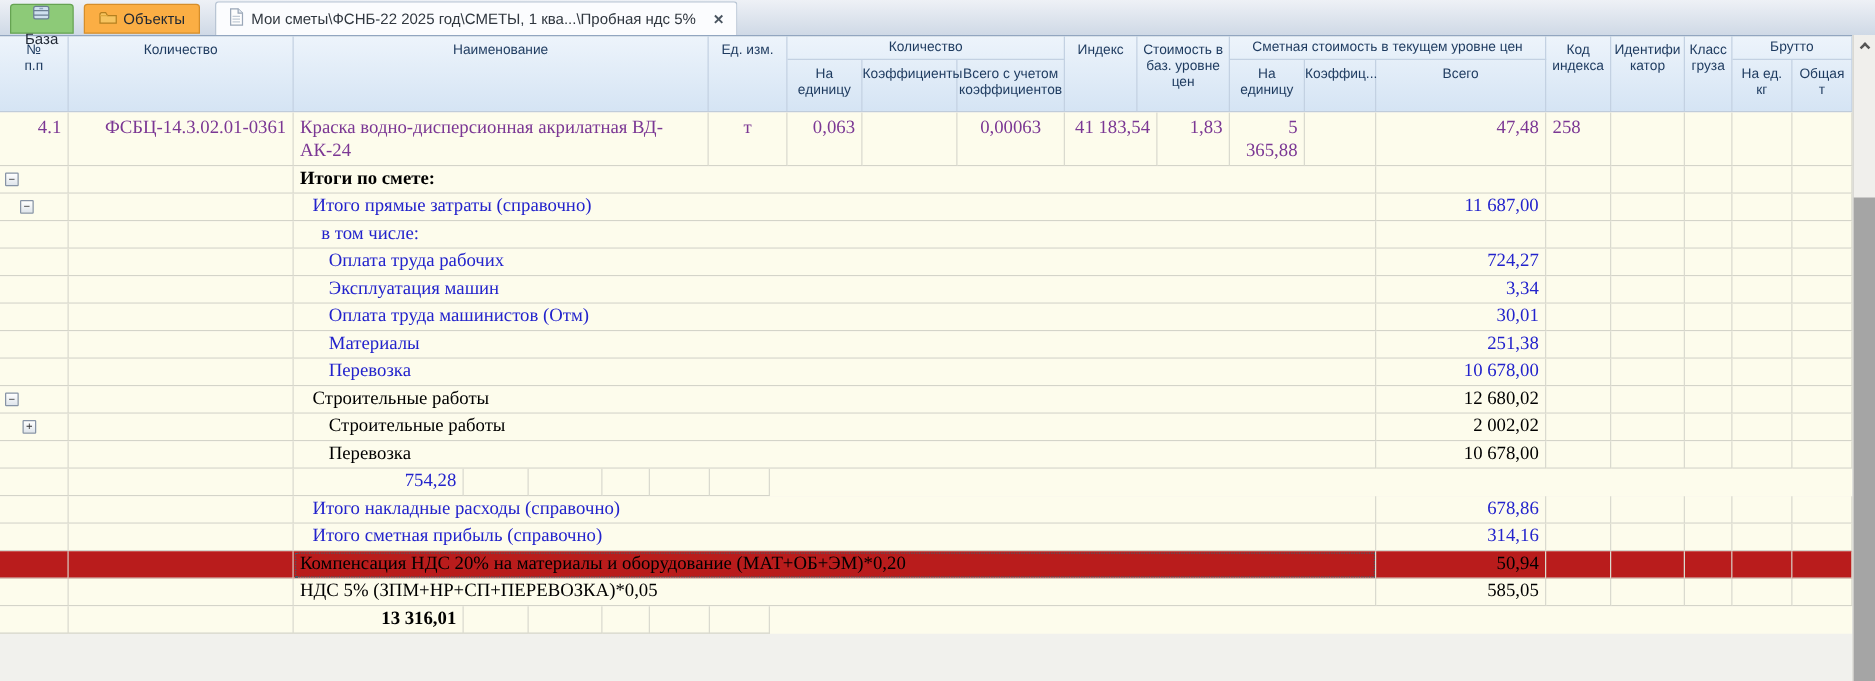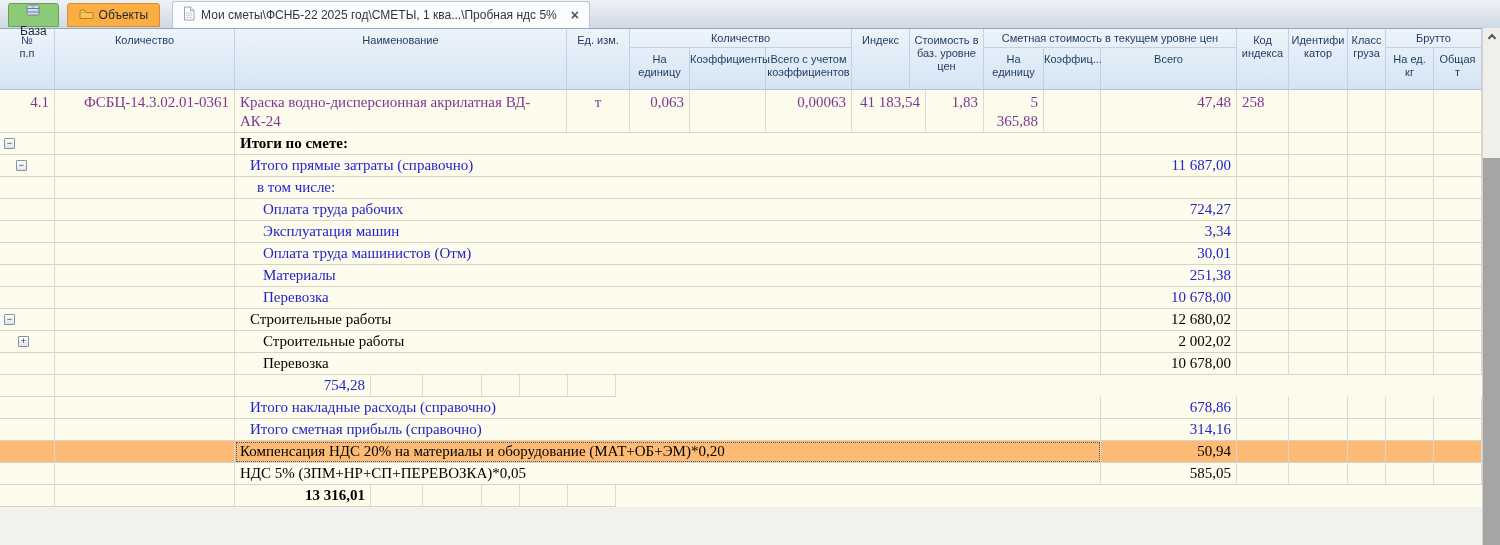--- a/index.html
+++ b/index.html
@@ -62,21 +62,21 @@
   .row-item { height:43px; font-size:15px; color:#7b3794; }
   .row-item .cell { align-items:flex-start; padding-top:3px; line-height:19px; }
   .a-right  { justify-content:flex-end; text-align:right; }
   .a-center { justify-content:center; text-align:center; }
 
   .srow { height:22px; font-size:15px; position:relative; }
   .srow .cell { padding-top:0; }
   .c-blue  { color:#2323cc; }
   .c-black { color:#000; }
   .b       { font-weight:bold; }
-  .srow.selected .cell { background:#fdba74; }
+  .srow.selected .cell { background:#b91c1c; }
   .srow.selected .cell.namecell { outline:1px dotted #4e5a66; outline-offset:-2px; }
 
   .treeicon {
     position:absolute; top:5px; width:11px; height:11px;
     border:1px solid #8693a6; border-radius:1px;
     background:linear-gradient(#ffffff,#dfe5ec);
     font-family:"Liberation Sans", sans-serif;
     font-size:9px; line-height:9px; text-align:center; color:#333;
   }
 
@@ -194,21 +194,21 @@
       <div class="cell" style="width: 332px;">
         <span>Краска водно-дисперсионная акрилатная ВД-АК-24</span>
       </div>
       <div class="cell a-center" style="width: 63px;">
         <span>т</span>
       </div>
       <div class="cell a-right" style="width: 60px;">
         <span>0,063</span>
       </div>
       <div class="cell a-right" style="width: 76px;"></div>
-      <div class="cell a-right" style="width: 86px;">
+      <div class="cell a-right" style="width: 86px; justify-content: center;">
         <span>0,00063</span>
       </div>
       <div class="cell a-right" style="width: 74px;">
         <span>41 183,54</span>
       </div>
       <div class="cell a-right" style="width: 58px;">
         <span>1,83</span>
       </div>
       <div class="cell a-right" style="width: 60px;">
         <span>5 365,88</span>

